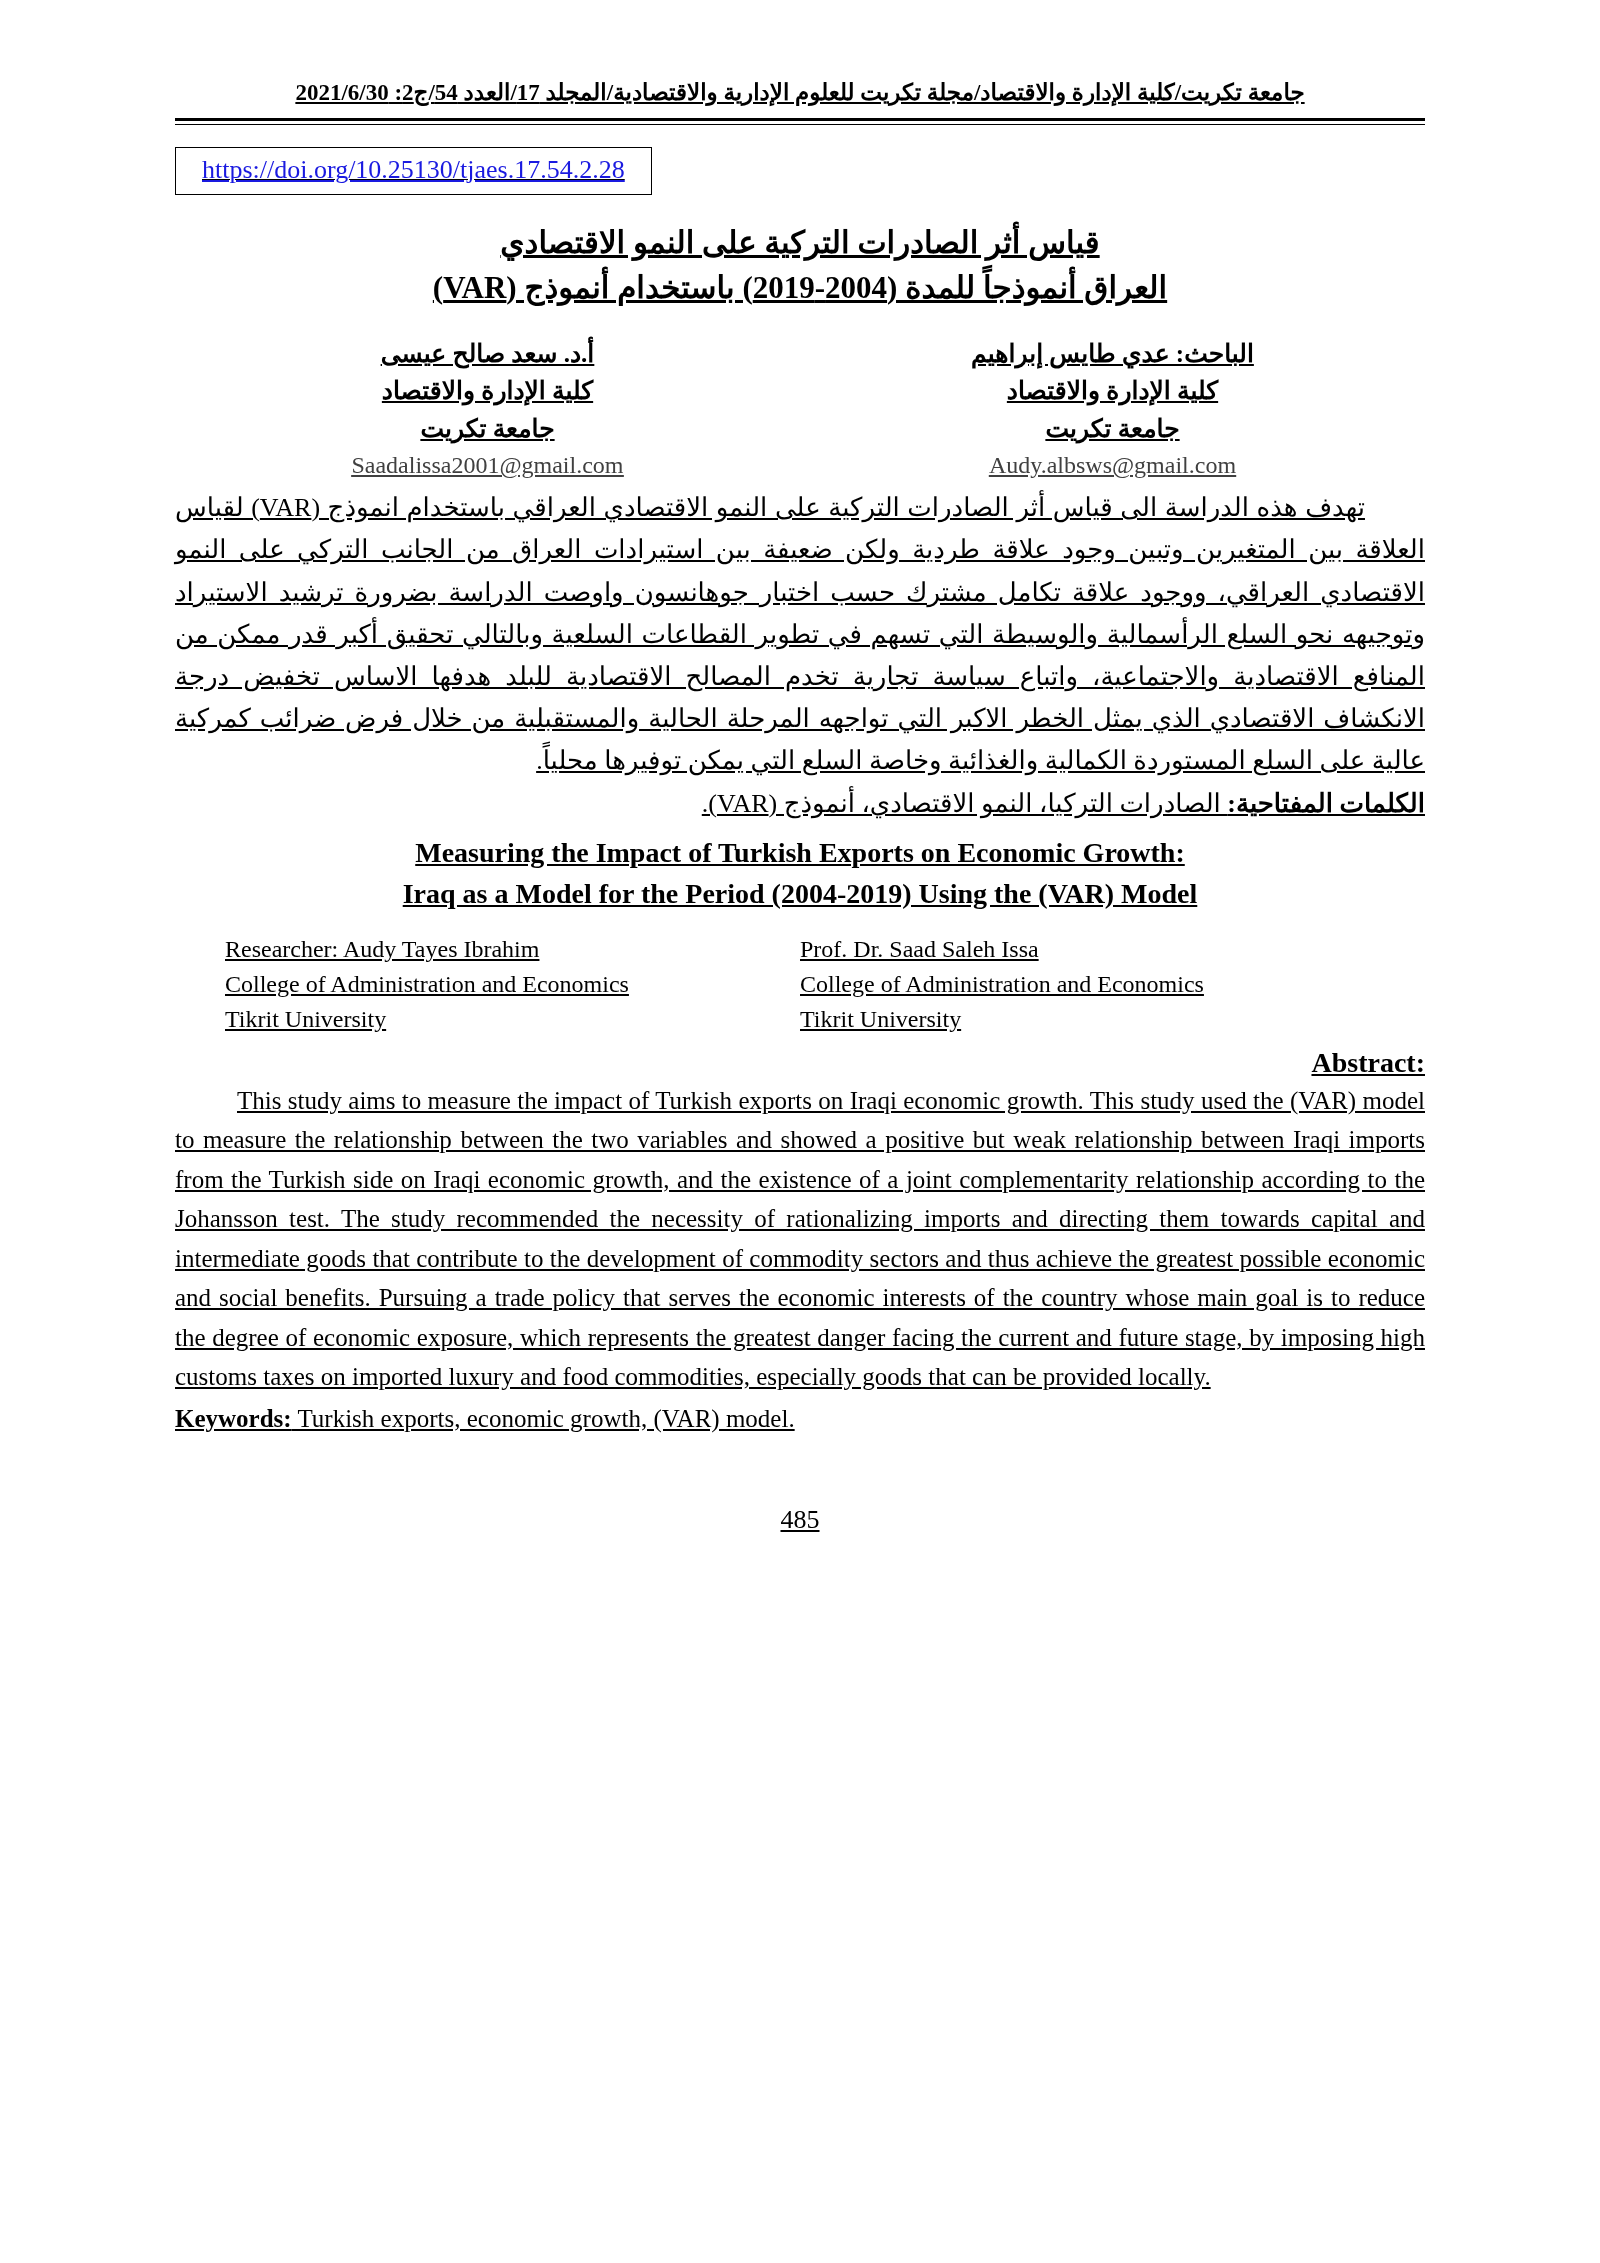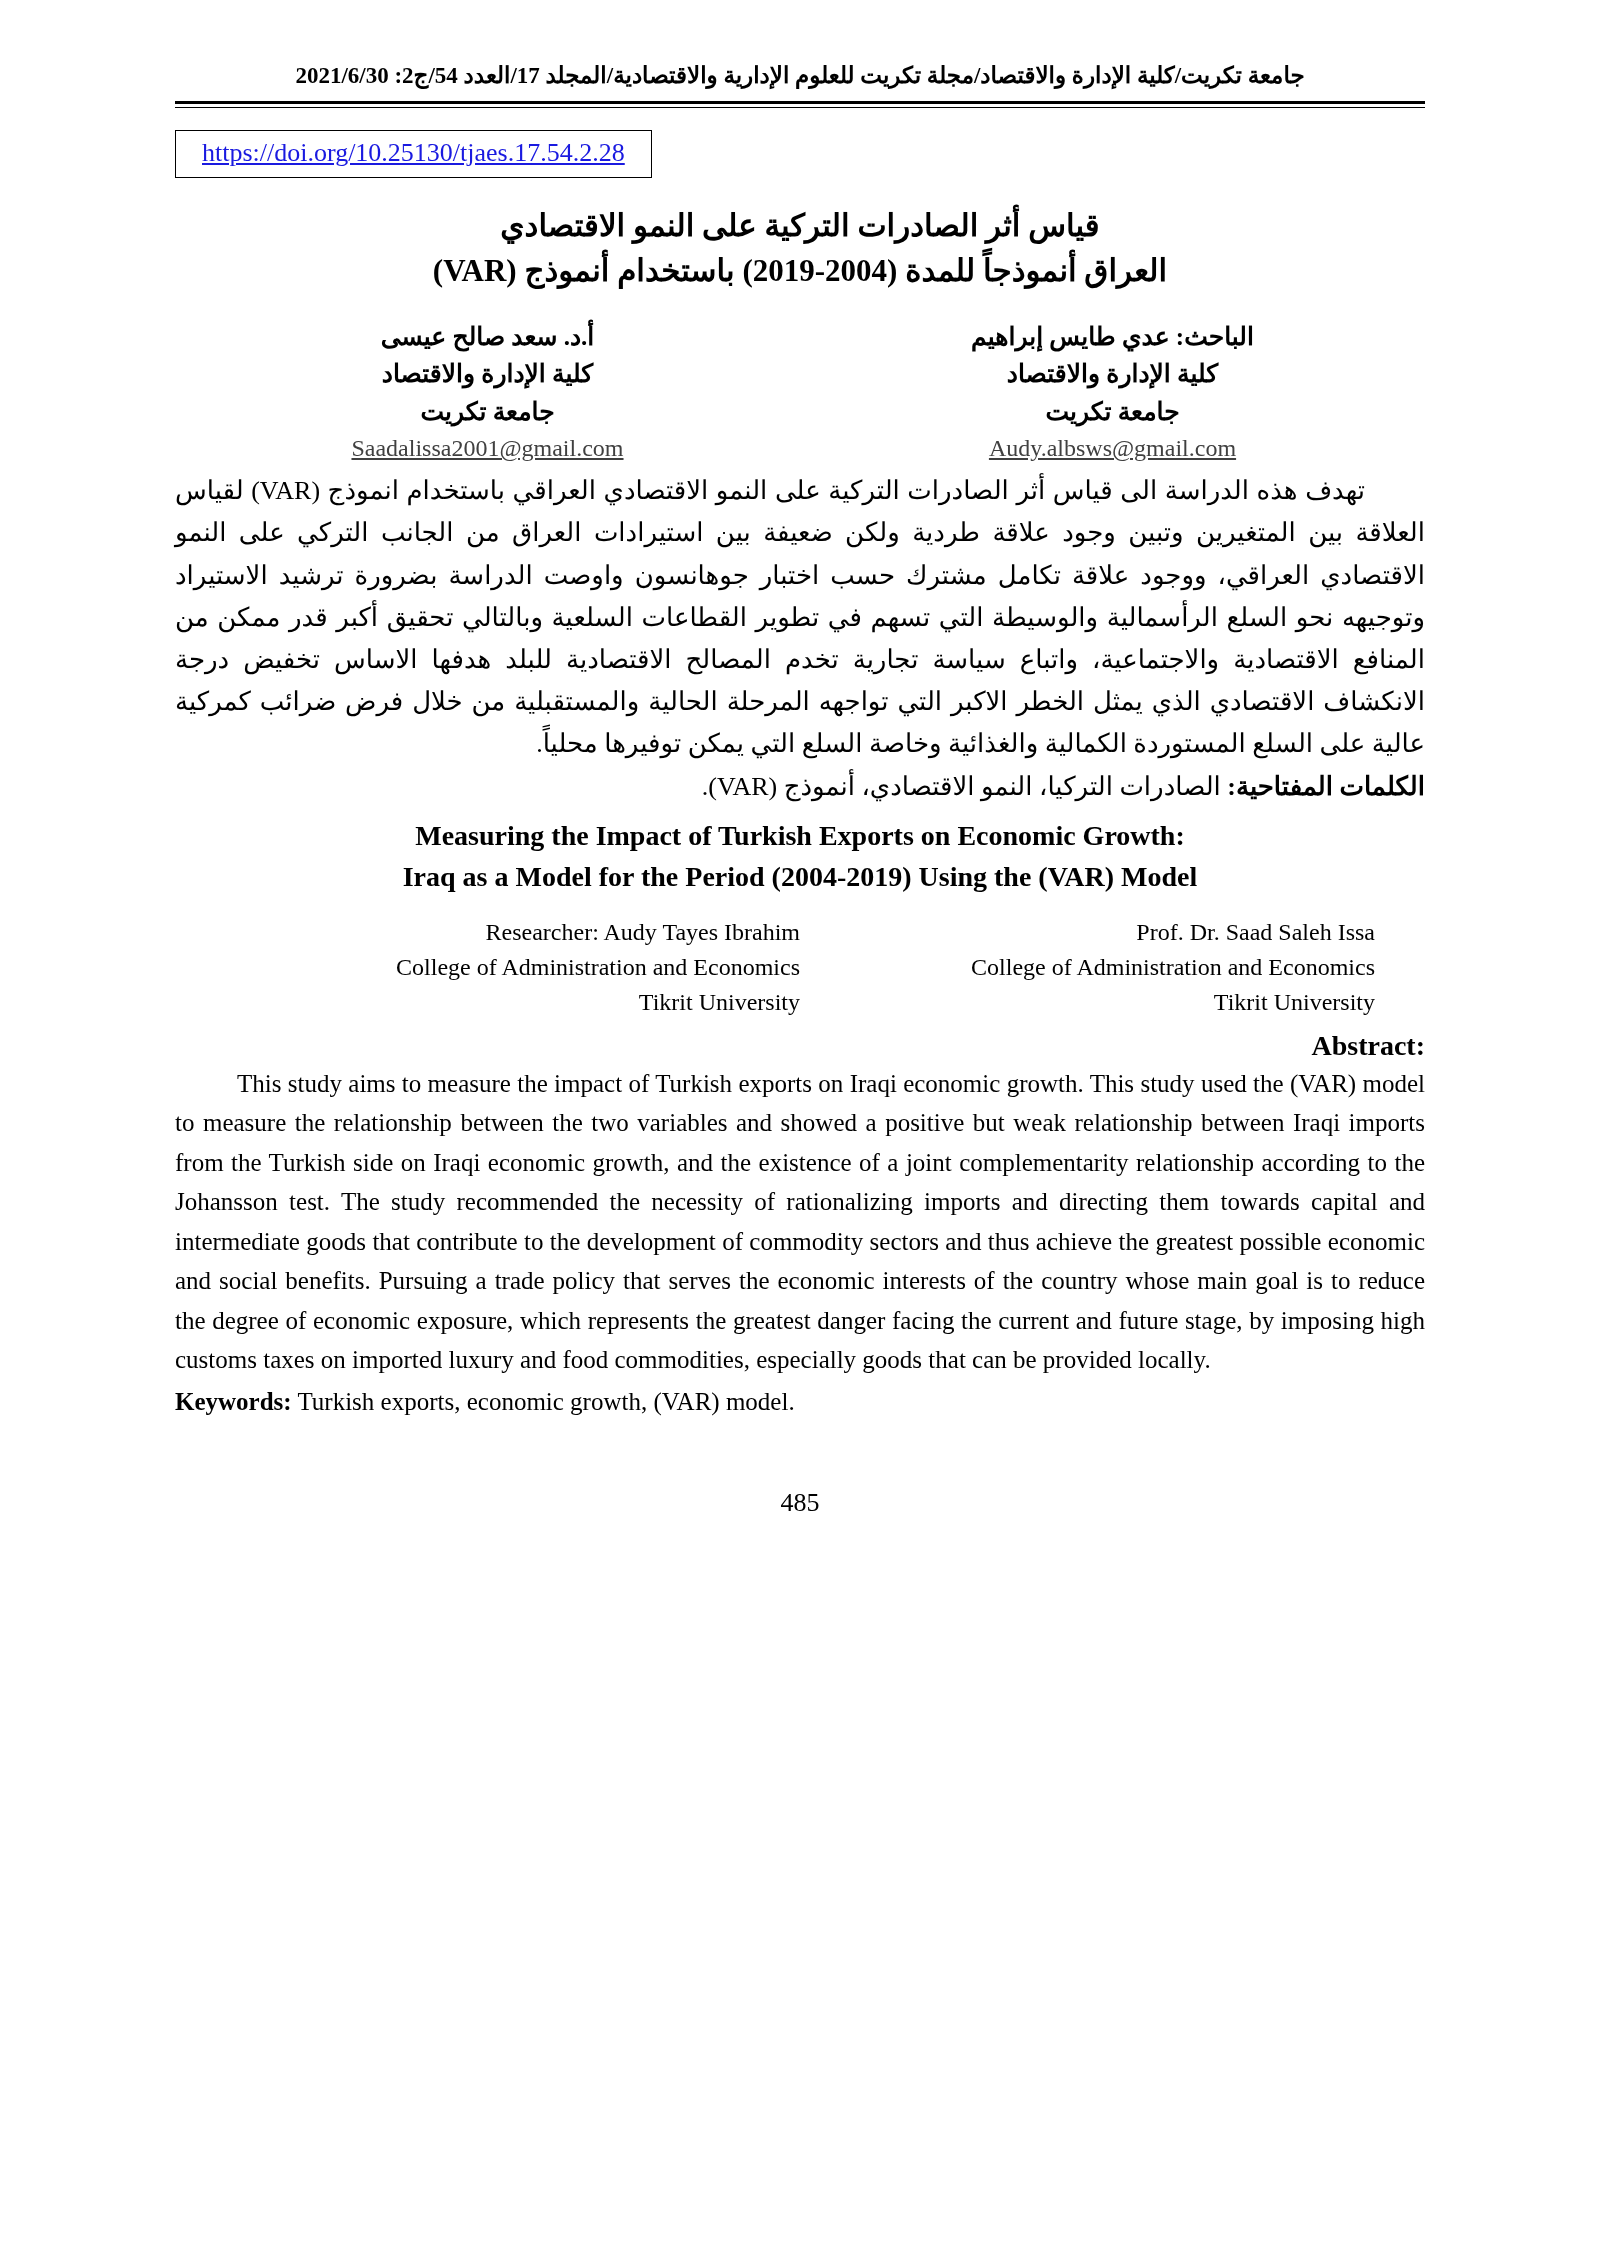--- a/index.html
+++ b/index.html
@@ -10,22 +10,23 @@
   body {
     width: 1600px;
     min-height: 2263px;
     font-family: "Liberation Serif", serif;
     color: #000000;
   }
   .page {
     position: relative;
     width: 1600px;
     min-height: 2263px;
-    padding: 0;
+    padding: 17px;
     box-sizing: border-box;
+    text-decoration: underline;
   }
   .content {
     margin: 0 auto;
     width: 1250px;
     padding-top: 62px;
   }
 
   
   .journal-header {
     text-align: center;
@@ -134,21 +135,21 @@
   }
 
   
   .authors-en {
     display: flex;
     justify-content: center;
     margin-top: 18px;
     font-size: 24px;
     line-height: 1.45;
   }
-  .authors-en .author-col { text-align: right; }
+  .authors-en .author-col { text-align: left; }
 
   .sec-en {
     font-weight: bold;
     font-size: 28px;
     margin-top: 10px;
     text-align: right;
   }
   .en-body {
     text-align: justify;
     font-size: 25px;

